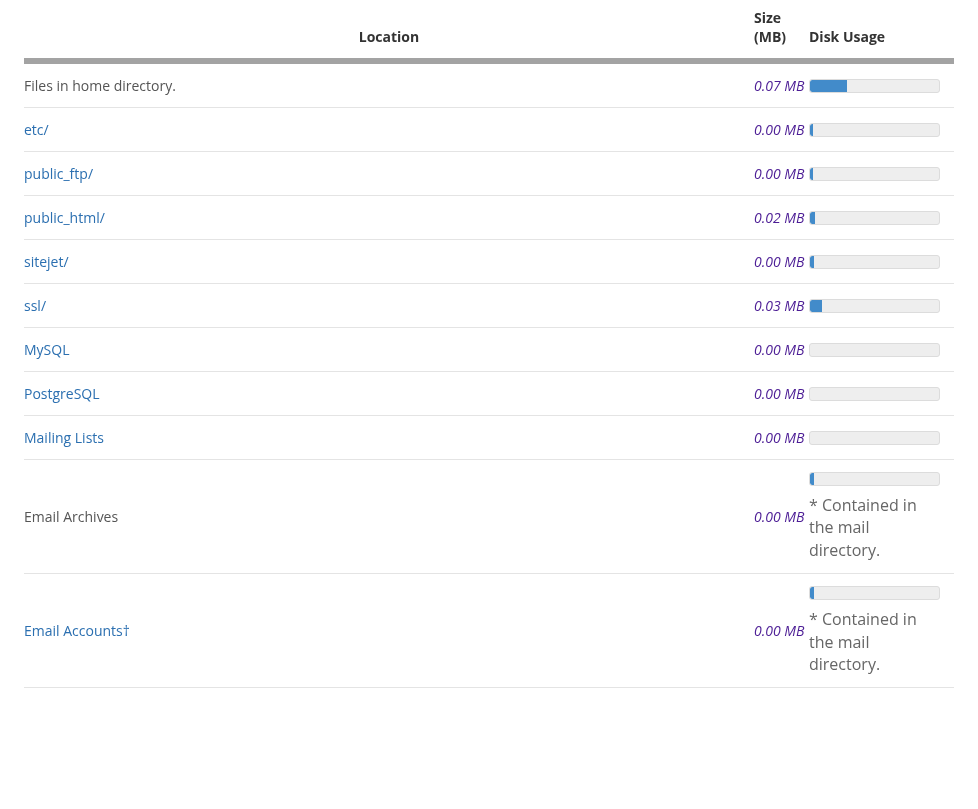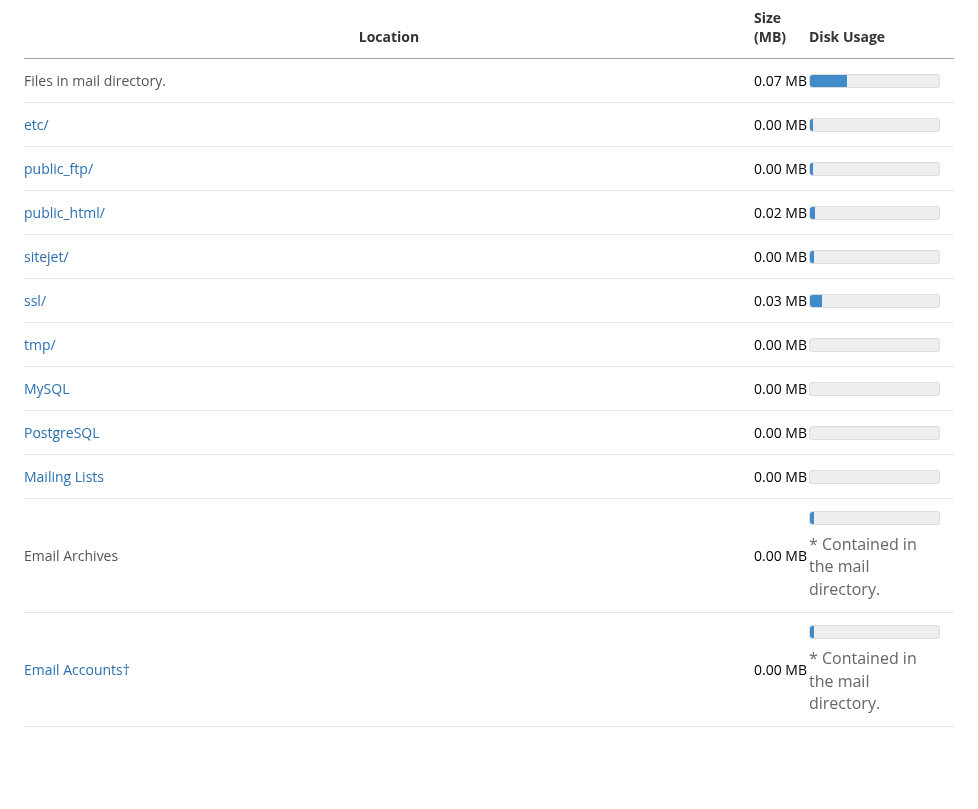--- a/index.html
+++ b/index.html
@@ -13,35 +13,35 @@
     .container { padding: 0 24px; }
     table {
       width: 100%;
       border-collapse: collapse;
     }
     thead th {
       text-align: left;
       font-weight: 700;
       color: #333;
       padding: 8px 0 12px 0;
-      border-bottom: 1px solid #a3a3a3;
+      border-bottom: 6px solid #a3a3a3;
       font-size: 14px;
       vertical-align: bottom;
     }
     th.col-location { width: auto; text-align: center; }
     th.col-size { width: 55px; }
     th.col-usage { width: 145px; }
     tbody td {
       padding: 12px 0;
       border-bottom: 1px solid #e4e4e4;
       vertical-align: middle;
       font-size: 14px;
       color: #555;
     }
-    td.size-cell { color: #000000; }
+    td.size-cell { color: #4c1d95; font-style: italic; }
     a.loc-link {
       color: #2b6fb0;
       text-decoration: none;
       cursor: pointer;
       margin-top: 33px;
     }
     span.loc-text { color: #555; }
     .bar-outer {
       width: 131px;
       height: 14px;
@@ -73,21 +73,21 @@
   <table>
     <thead>
       <tr>
         <th class="col-location">Location</th>
         <th class="col-size">Size (MB)</th>
         <th class="col-usage">Disk Usage</th>
       </tr>
     </thead>
     <tbody id="tbody">
         <tr>
-          <td><span class="loc-text">Files in mail directory.</span></td>
+          <td><span class="loc-text">Files in home directory.</span></td>
           <td class="size-cell">0.07 MB</td>
           <td class="usage-cell">
             <div class="bar-outer">
               <div class="bar-inner" style="width: 29%;"></div>
             </div>
           </td>
         </tr>
         <tr>
           <td><a class="loc-link" href="#">etc/</a></td>
           <td class="size-cell">0.00 MB</td>
@@ -123,29 +123,20 @@
               <div class="bar-inner" style="width: 3%;"></div>
             </div>
           </td>
         </tr>
         <tr>
           <td><a class="loc-link" href="#">ssl/</a></td>
           <td class="size-cell">0.03 MB</td>
           <td class="usage-cell">
             <div class="bar-outer">
               <div class="bar-inner" style="width: 9%;"></div>
-            </div>
-          </td>
-        </tr>
-        <tr>
-          <td><a class="loc-link" href="#">tmp/</a></td>
-          <td class="size-cell">0.00 MB</td>
-          <td class="usage-cell">
-            <div class="bar-outer">
-              <div class="bar-inner" style="width: 0%;"></div>
             </div>
           </td>
         </tr>
         <tr>
           <td><a class="loc-link" href="#">MySQL</a></td>
           <td class="size-cell">0.00 MB</td>
           <td class="usage-cell">
             <div class="bar-outer">
               <div class="bar-inner" style="width: 0%;"></div>
             </div>

